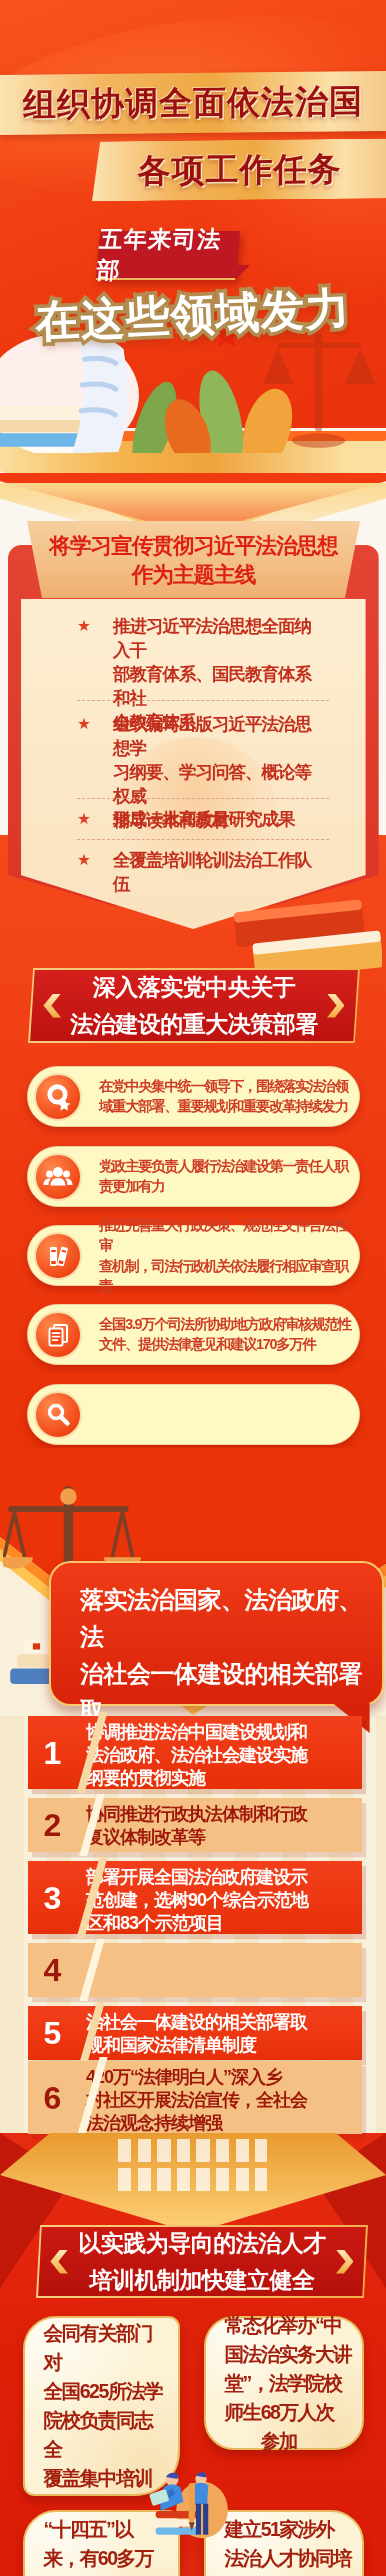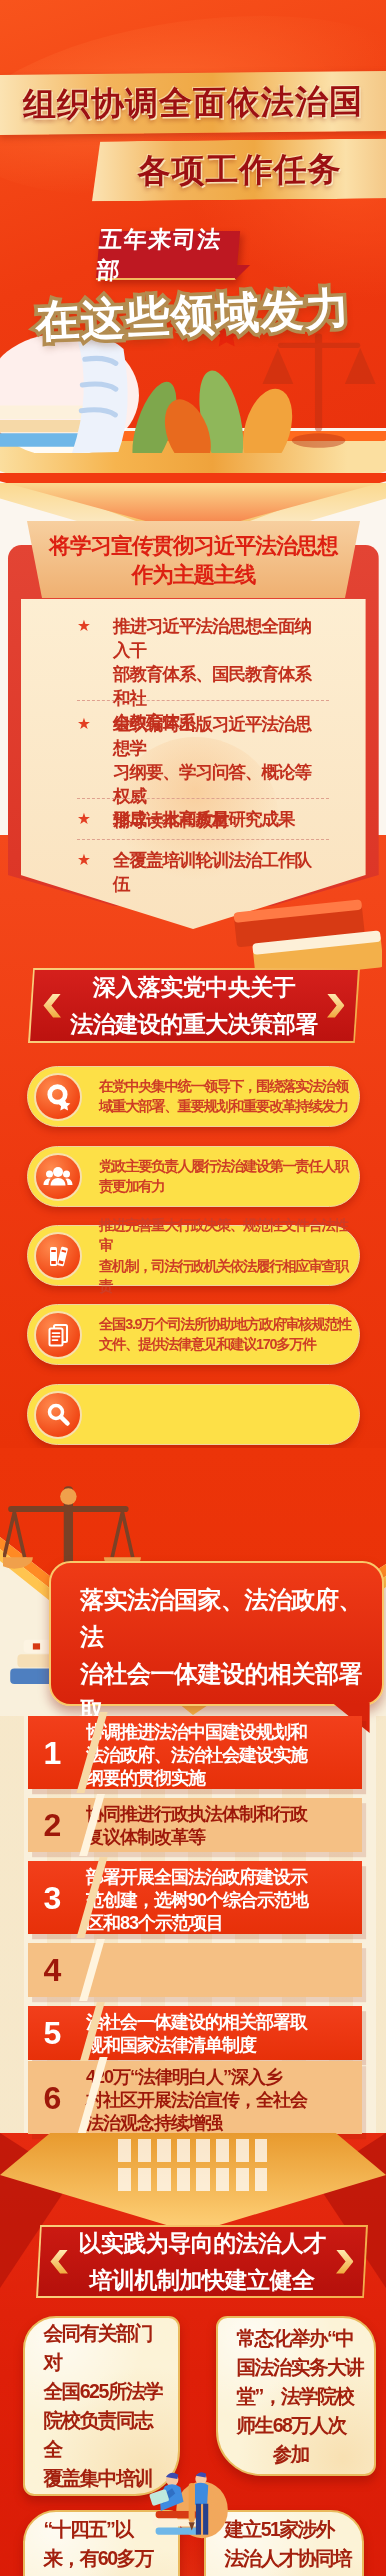--- a/index.html
+++ b/index.html
@@ -93,21 +93,21 @@
     filter:drop-shadow(0 5.2px 7.2px rgba(130,10,5,.4));}
   .s2-banner-inner{position:absolute;left:2.1px;top:2.1px;right:2.1px;bottom:2.1px;
     background:linear-gradient(180deg,#D5201C,#BC120F);
     clip-path:polygon(4.6px 0,100% 0,calc(100% - 4.6px) 100%,0 100%);
     display:flex;align-items:center;justify-content:center;text-align:center;}
   .hdr-text{color:#fff;font-weight:800;font-size:23px;line-height:37px;letter-spacing:-0.5px;}
   .chev{position:absolute;top:50%;width:17.5px;height:24px;transform:translateY(-50%);
     background:linear-gradient(180deg,#FFE9B0,#F0A93C);
     clip-path:polygon(55% 0,100% 0,45% 50%,100% 100%,55% 100%,0 50%);}
   .chev.right{transform:translateY(-50%) scaleX(-1);}
-  .pill{position:absolute;left:27px;width:333px;height:61px;background:#fde047;
+  .pill{position:absolute;left:27px;width:333px;height:61px;background:#fef9c3;
     border:1.5px solid #F0D4A0;border-radius:31px;box-shadow:0 4.1px 7.2px rgba(140,15,5,.35);}
   .pill .icon-circle{position:absolute;left:6.2px;top:50%;transform:translateY(-50%);
     width:48px;height:48px;border-radius:50%;border:2.6px solid #F7E0AD;
     background:radial-gradient(circle at 35% 30%,#FF8A4D,#F04312 75%);
     display:flex;align-items:center;justify-content:center;}
   .pill .ptext{position:absolute;left:71px;top:50%;transform:translateY(-50%);width:255px;
     color:#CE3D26;font-weight:700;font-size:14.4px;line-height:20.6px;letter-spacing:-1.3px;}
 
   
   .v3-red{left:0;top:1448px;width:386px;height:242px;background:linear-gradient(180deg,#EC3409,#E93108);
@@ -408,21 +408,21 @@
 培训机制加快建立健全</div>
     </div>
   </div>
 
   <div class="abs gcard cl" style="left:23px;top:2316px;width:157px;height:180px;">
     <div class="ctext preline">会同有关部门对
 全国625所法学
 院校负责同志全
 覆盖集中培训</div>
   </div>
-  <div class="abs gcard cr" style="left:216px;top:2316px;width:160px;height:160px;">
+  <div class="abs gcard cr" style="left:204px;top:2316px;width:160px;height:134px;border-radius:30px;">
     <div class="ctext preline">常态化举办“中
 国法治实务大讲
 堂”，法学院校
 师生68万人次
 　　参加</div>
   </div>
   <div class="abs gcard cl" style="left:23px;top:2510px;width:157px;height:154px;">
     <div class="ctext preline">“十四五”以
 来，有60多万
 人取得了法律职

